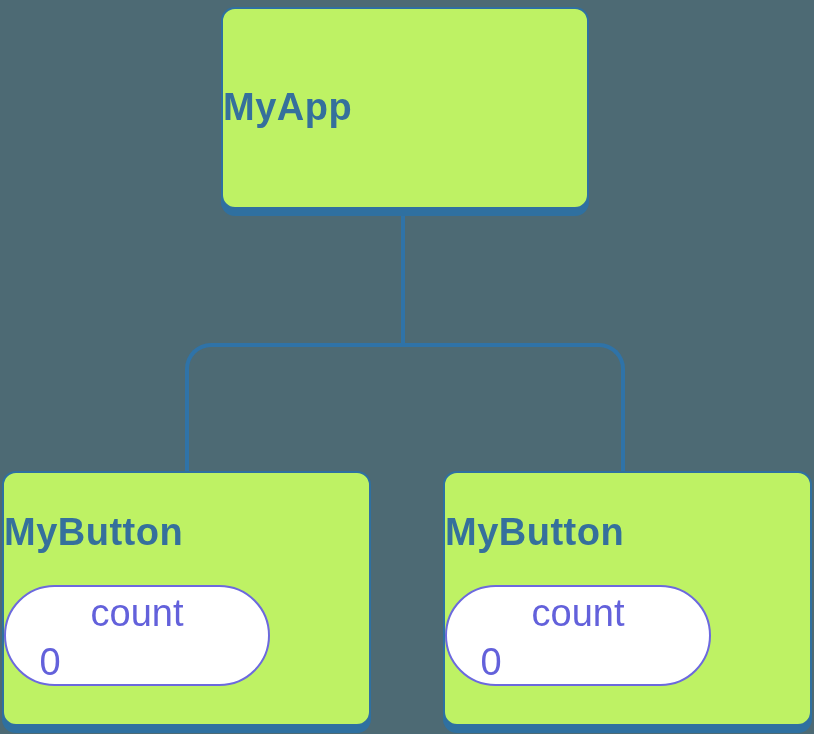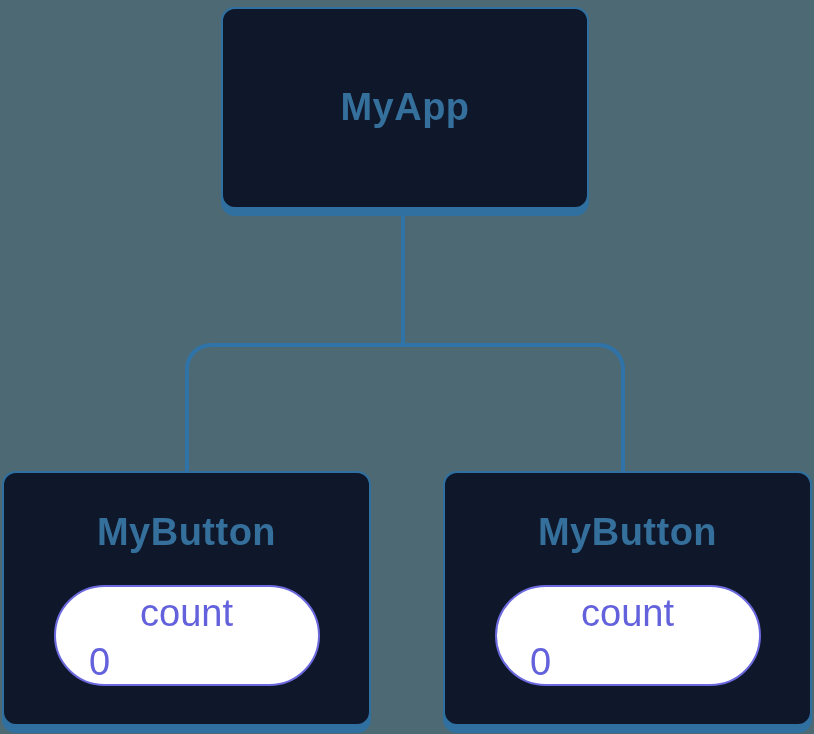--- a/index.html
+++ b/index.html
@@ -29,28 +29,27 @@
     box-sizing: border-box;
     border: 4px solid #2F73A8;
     border-bottom: none;
     border-radius: 26px 26px 0 0;
     z-index: 1;
   }
   
   .card {
     position: absolute;
     box-sizing: border-box;
-    background: #0f172a;
+    background: #bef264;
     border: 2px solid #2F70A0;
     border-radius: 14px;
     box-shadow: 0 7px 0 #2F70A0;
     z-index: 2;
     display: flex;
     flex-direction: column;
-    align-items: center;
     justify-content: center;
   }
   .root-card {
     left: 221px; top: 7px;
     width: 368px; height: 202px;
   }
   .child-card {
     width: 369px; height: 255px;
     top: 471px;
     gap: 30px;

